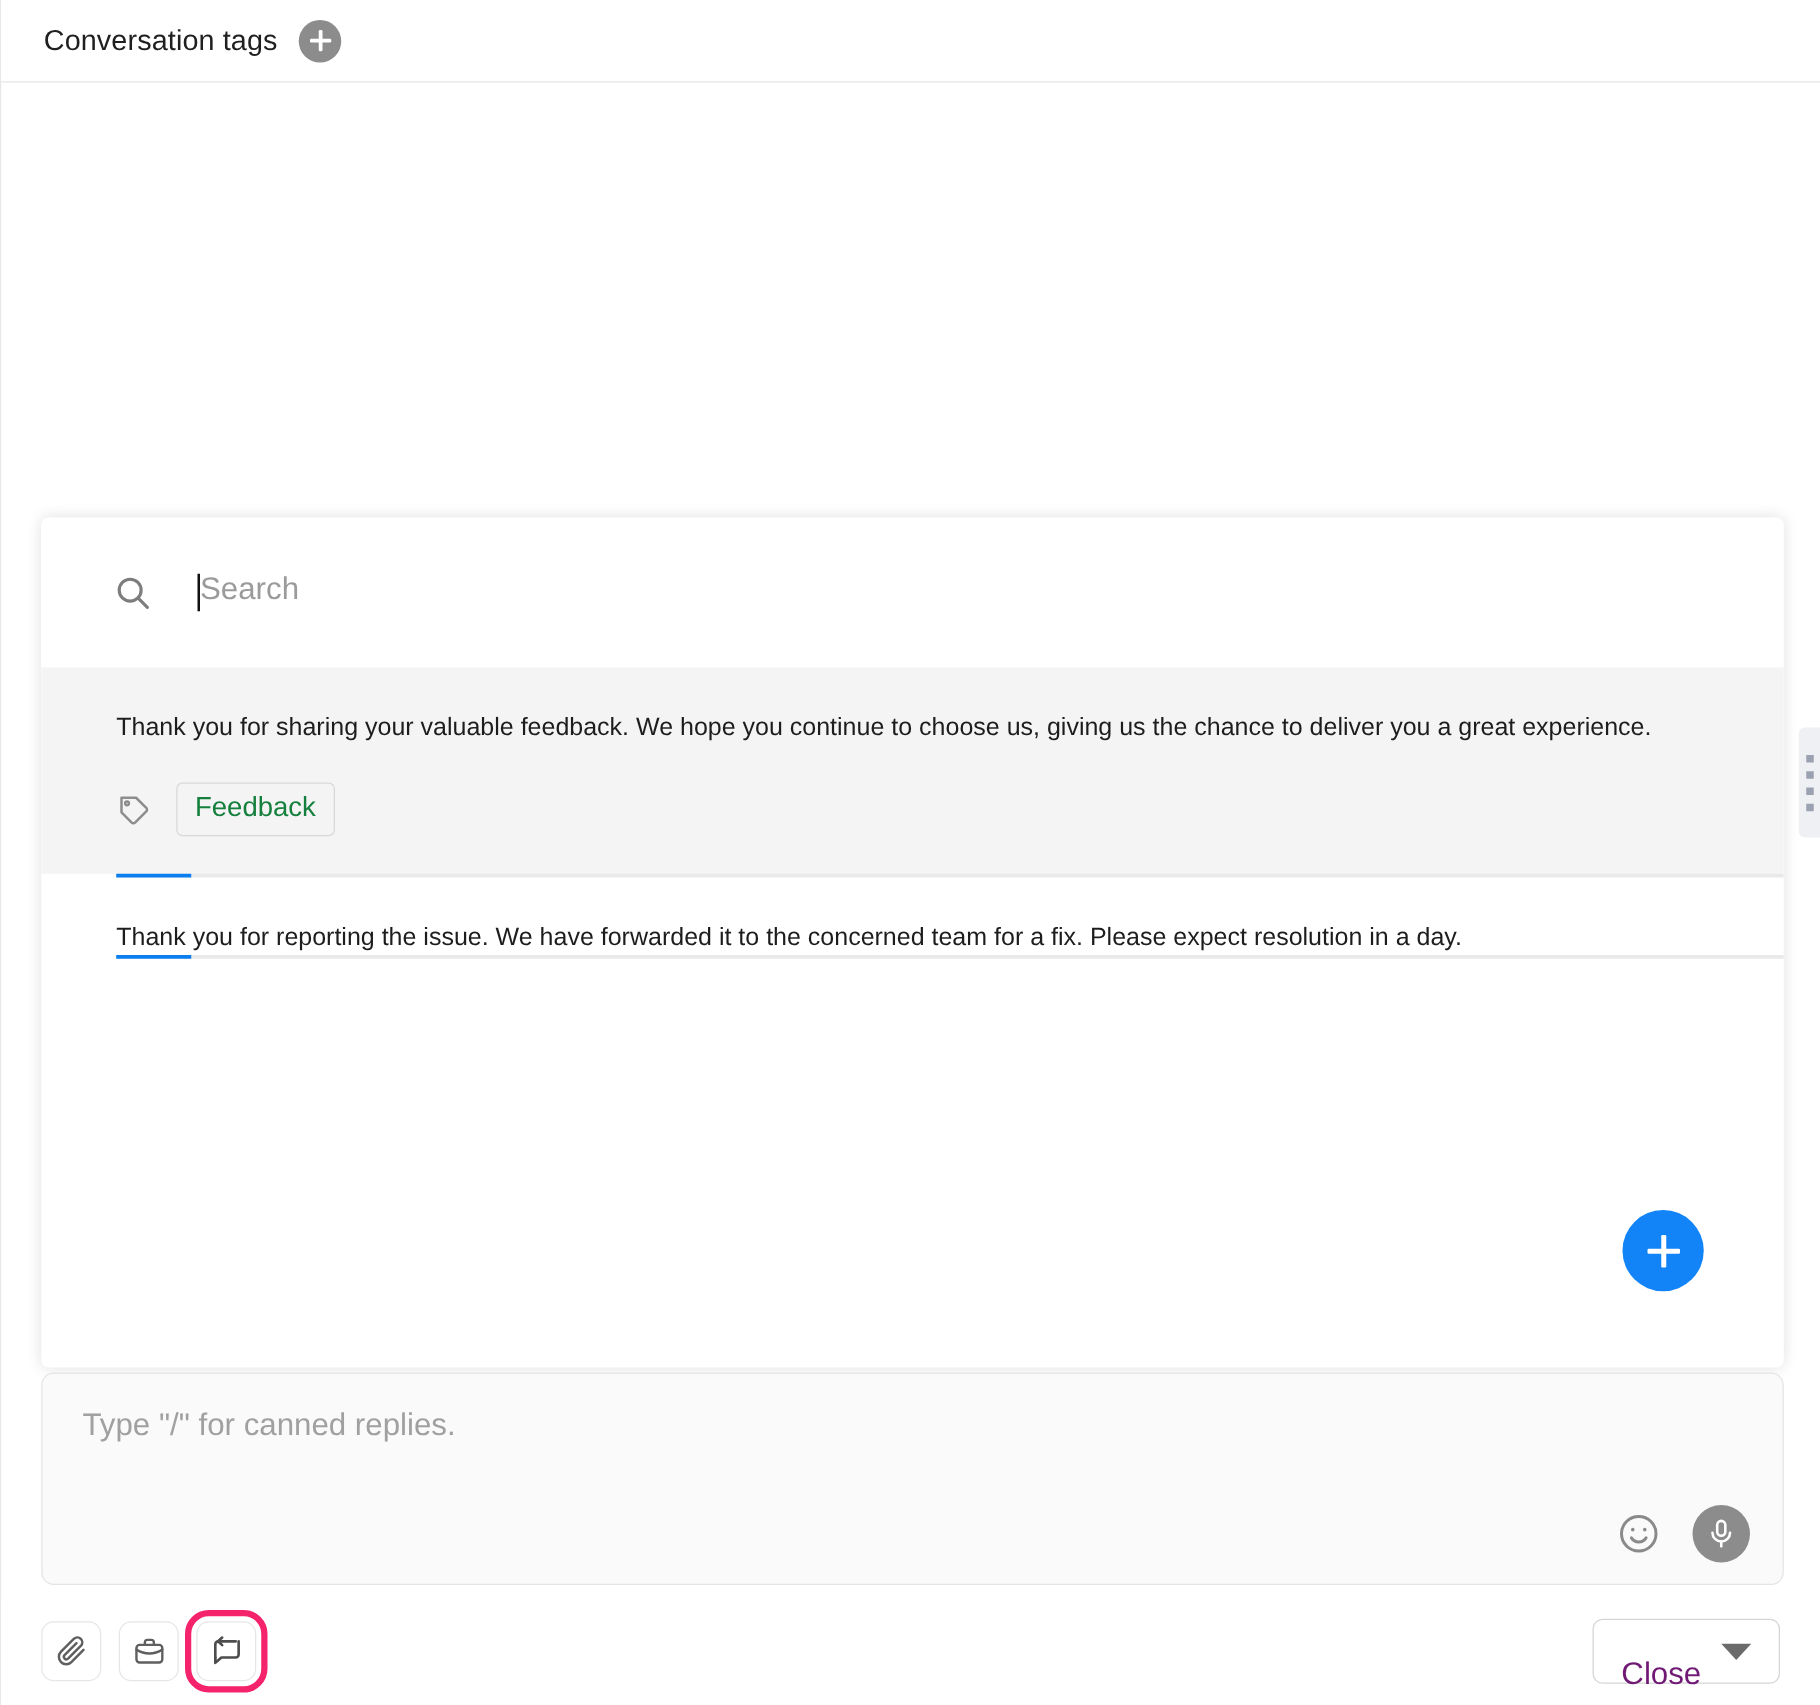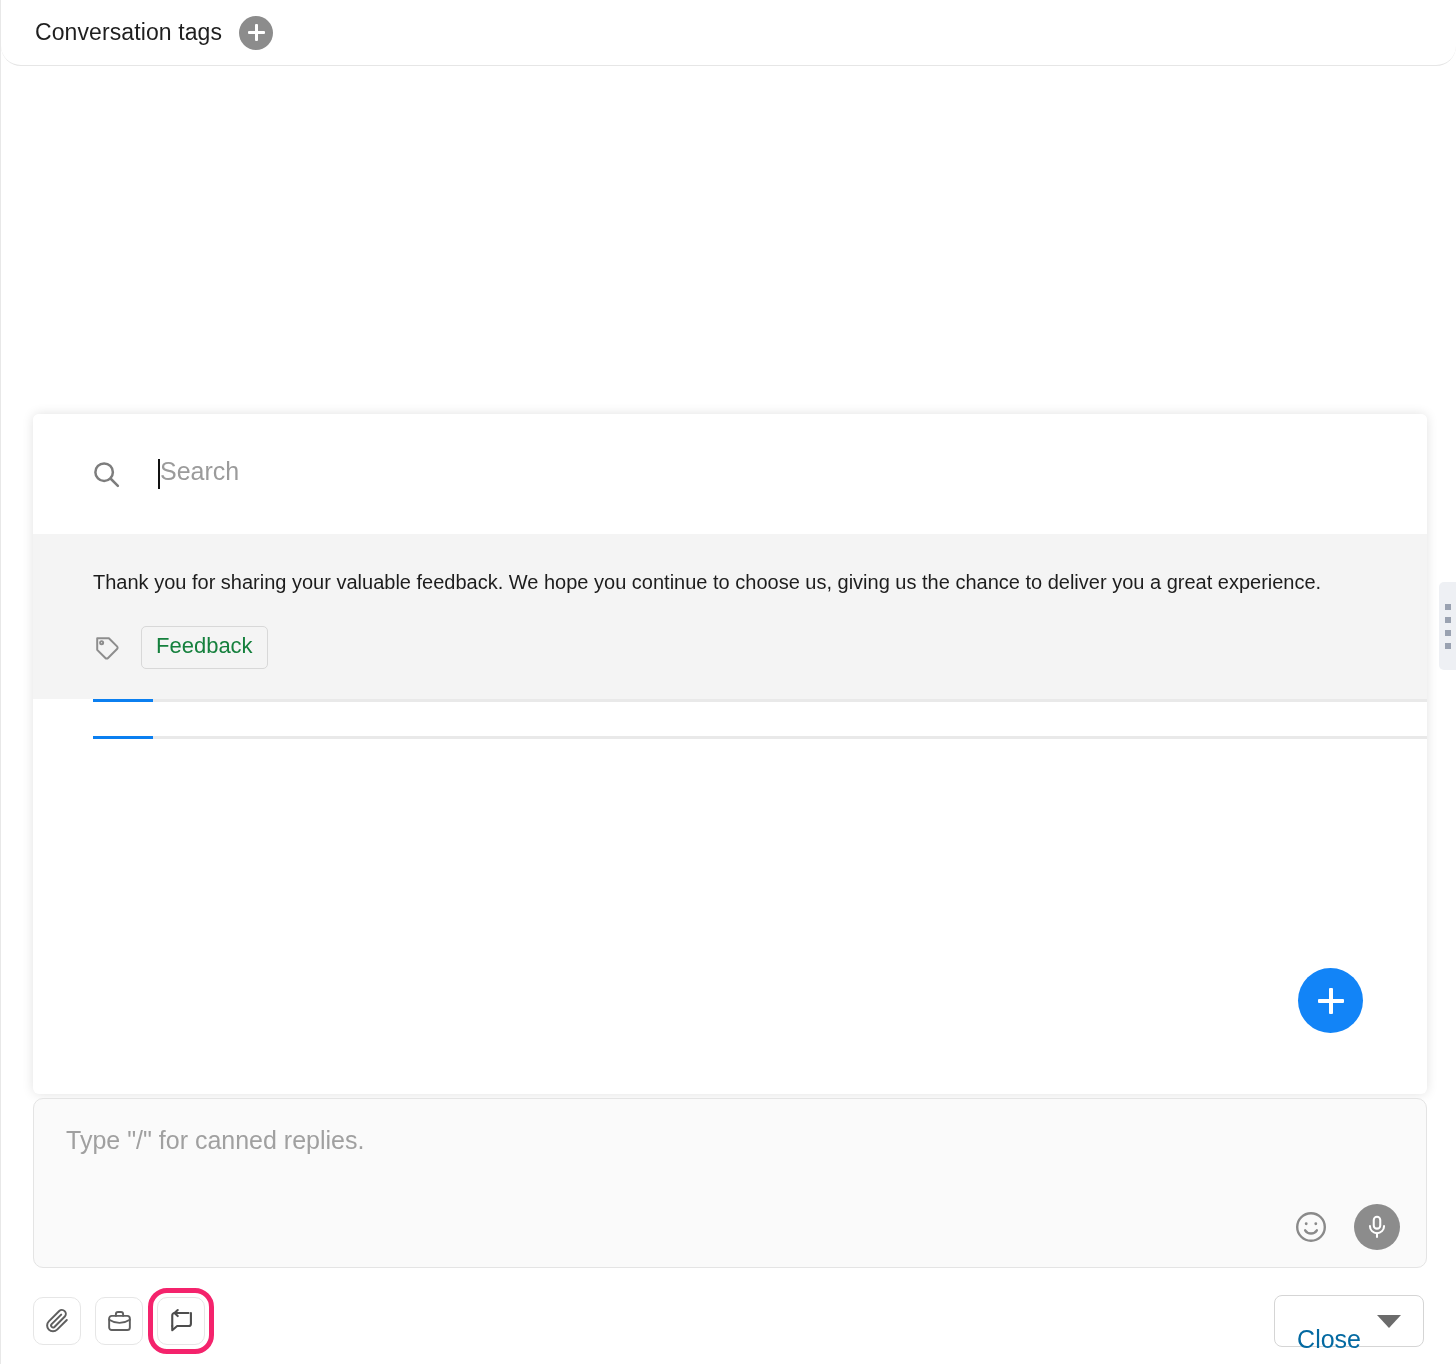--- a/index.html
+++ b/index.html
@@ -21,21 +21,20 @@
   
   .header {
     position: absolute;
     top: 0; left: 0; right: 0;
     height: 66px;
     background: #ffffff;
     border-bottom: 1px solid #e6e6e6;
     display: flex;
     align-items: center;
     padding-left: 34px;
-    border-radius: 20px;
   }
   .header-title {
     font-size: 23px;
     color: #1f1f1f;
     letter-spacing: 0.1px;
   }
   .add-tag-btn {
     width: 34px; height: 34px;
     border-radius: 50%;
     background: #8c8c8c;
@@ -270,21 +269,21 @@
     background: #fff;
     height: 52px;
     padding: 0 22px;
     display: flex;
     align-items: center;
     gap: 16px;
     cursor: pointer;
   }
   .close-btn-label {
     font-size: 25px;
-    color: #0369a1;
+    color: #701a75;
     margin-top: 36px;
   }
   .caret-down {
     width: 0; height: 0;
     border-left: 12px solid transparent;
     border-right: 12px solid transparent;
     border-top: 13px solid #6b6b6b;
   }
 </style>
 </head>
@@ -321,20 +320,21 @@
         <svg class="tag-icon" viewBox="0 0 24 24" fill="none" stroke="#8d8d8d" stroke-width="1.7" stroke-linejoin="round">
           <path d="M20.6 12.9l-7.7 7.7a1.6 1.6 0 0 1-2.3 0l-7-7V3.6h10l7 7a1.6 1.6 0 0 1 0 2.3z"></path>
           <circle cx="7.4" cy="7.4" r="1.3"></circle>
         </svg>
         <span class="tag-chip">Feedback</span>
       </div>
     </div>
     <div class="item-divider"></div>
 
     <div class="canned-item">
+      <div class="canned-text">Thank you for reporting the issue. We have forwarded it to the concerned team for a fix. Please expect resolution in a day.</div>
     </div>
     <div class="item-divider"></div>
 
   </div>
 
   <div class="drag-handle">
     <span></span>
       <span></span>
       <span></span>
       <span></span>

